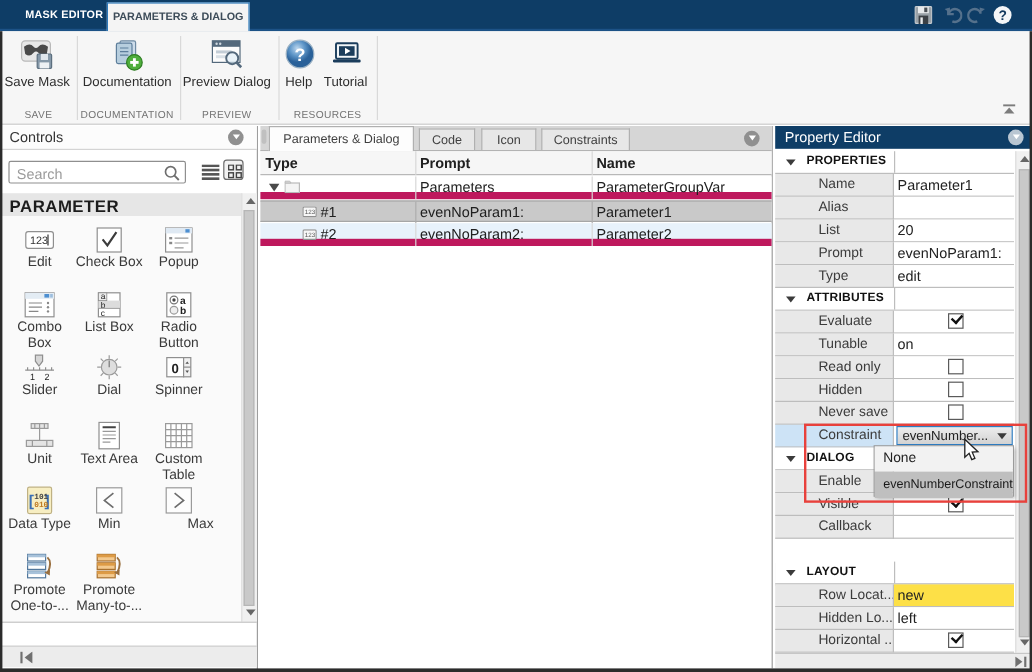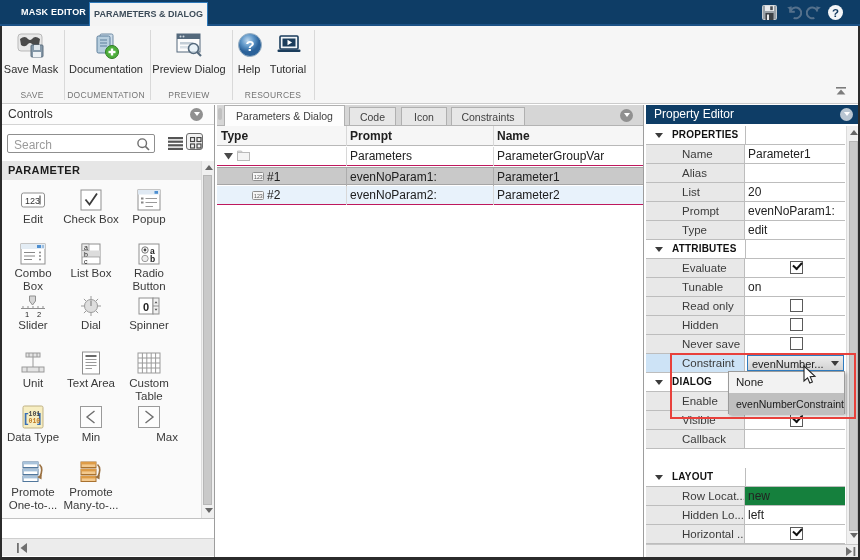--- a/index.html
+++ b/index.html
@@ -24,39 +24,39 @@
   .panehead{position:absolute;left:0;top:0;width:100%;height:20px;background:#fcfcfc;border-bottom:1px solid #d4d4d4;}
   .panehead .t{position:absolute;left:8px;top:2px;font-size:12px;color:#333;}
   .collapsebtn{position:absolute;width:13px;height:13px;border-radius:50%;background:#909090;}
   .collapsebtn:after{content:"";position:absolute;left:3.5px;top:4px;width:0;height:0;
      border-left:3px solid transparent;border-right:3px solid transparent;border-top:4px solid #fff;}
   
   #searchbox{left:7px;top:29px;width:148px;height:19px;border:1px solid #8f8f8f;border-radius:2px;background:#fff;}
   #searchbox .ph{position:absolute;left:6px;top:3px;font-size:12px;color:#9b9b9b;}
   
   #paramhdr{left:0;top:56px;width:201px;height:19px;background:#e6e6e6;}
-  #paramhdr span{position:absolute;left:8px;top:3px;font-size:11px;font-weight:700;color:#1c1c1c;letter-spacing:0.4px;}
+  #paramhdr span{position:absolute;left:8px;top:3px;font-size:14px;font-weight:700;color:#1c1c1c;letter-spacing:0.4px;}
   
   .ctl{position:absolute;width:58px;text-align:center;}
   .ctl .lbl{font-size:11.5px;color:#3a3a3a;line-height:13px;margin-top:2px;}
   .ctl svg{display:block;margin:0 auto;}
   
   .vscroll{position:absolute;background:#f0f0f0;border-left:1px solid #dcdcdc;}
   .arrow{position:absolute;width:0;height:0;left:3px;}
   .arrow.up{border-left:4px solid transparent;border-right:4px solid transparent;border-bottom:5px solid #666;}
   .arrow.down{border-left:4px solid transparent;border-right:4px solid transparent;border-top:5px solid #666;}
   .thumb{position:absolute;left:1px;width:9px;background:#c9c9c9;border:1px solid #b6b6b6;}
   
   #midpanel{left:217px;top:105px;width:427px;height:452px;background:#ffffff;border-right:1px solid #9d9d9d;}
   #midtabs{position:absolute;left:0;top:0;width:100%;height:21px;background:#d6d6d6;border-bottom:1px solid #b3b3b3;}
   .mtab{position:absolute;top:2px;height:18px;background:#e7e7e7;border:1px solid #b0b0b0;border-bottom:none;
         text-align:center;font-size:10.5px;color:#3f3f3f;line-height:18px;}
   .mtab.active{top:0px;height:21px;background:#fdfdfd;line-height:21px;}
   #midtable{position:absolute;left:0px;top:21px;width:426px;}
-  .mrow{position:absolute;left:0;width:426px;height:19px;border-bottom:1px solid #be185d;}
+  .mrow{position:absolute;left:0;width:426px;height:19px;border-bottom:6px solid #be185d;}
   .mcell{position:absolute;top:0;height:19px;font-size:12px;color:#202020;line-height:19px;white-space:nowrap;overflow:hidden;}
   .colsep{position:absolute;top:0;width:1px;height:19px;background:#d8d8d8;}
   
   #rightpanel{left:646px;top:105px;width:214px;height:452px;background:#ffffff;}
   #pehead{position:absolute;left:0;top:0;width:100%;height:19px;background:#0e3d66;}
   #pehead .t{position:absolute;left:8px;top:2px;font-size:12px;color:#fff;}
   .prow{position:absolute;left:0;width:199px;height:19px;}
   .prow .lab{position:absolute;left:0;top:0;width:99px;height:19px;background:#e8e8e8;
              border-bottom:1px solid #bdbdbd;border-right:1px solid #bdbdbd;
              font-size:11.5px;color:#3b3b3b;line-height:18px;padding-left:36px;white-space:nowrap;overflow:hidden;}
@@ -566,21 +566,21 @@
     <div class="prow" style="top:364px;">
         <div class="lab">Tooltip</div>
         <div class="val"></div>
       </div>
     <div class="psec" style="top:363px;">
         <div class="arr"></div>
         <div class="t">LAYOUT</div>
       </div>
     <div class="prow" style="top:382px;">
         <div class="lab">Row Locat...</div>
-        <div class="val" style="background:#15803d;">new</div>
+        <div class="val" style="background:#fde047;">new</div>
       </div>
     <div class="prow" style="top:401px;">
         <div class="lab">Hidden Lo...</div>
         <div class="val">left</div>
       </div>
     <div class="prow" style="top:420px;">
         <div class="lab">Horizontal ...</div>
         <div class="val"></div>
         <div class="cb checked" style="left:144px;top:2px;"></div>
       </div>

